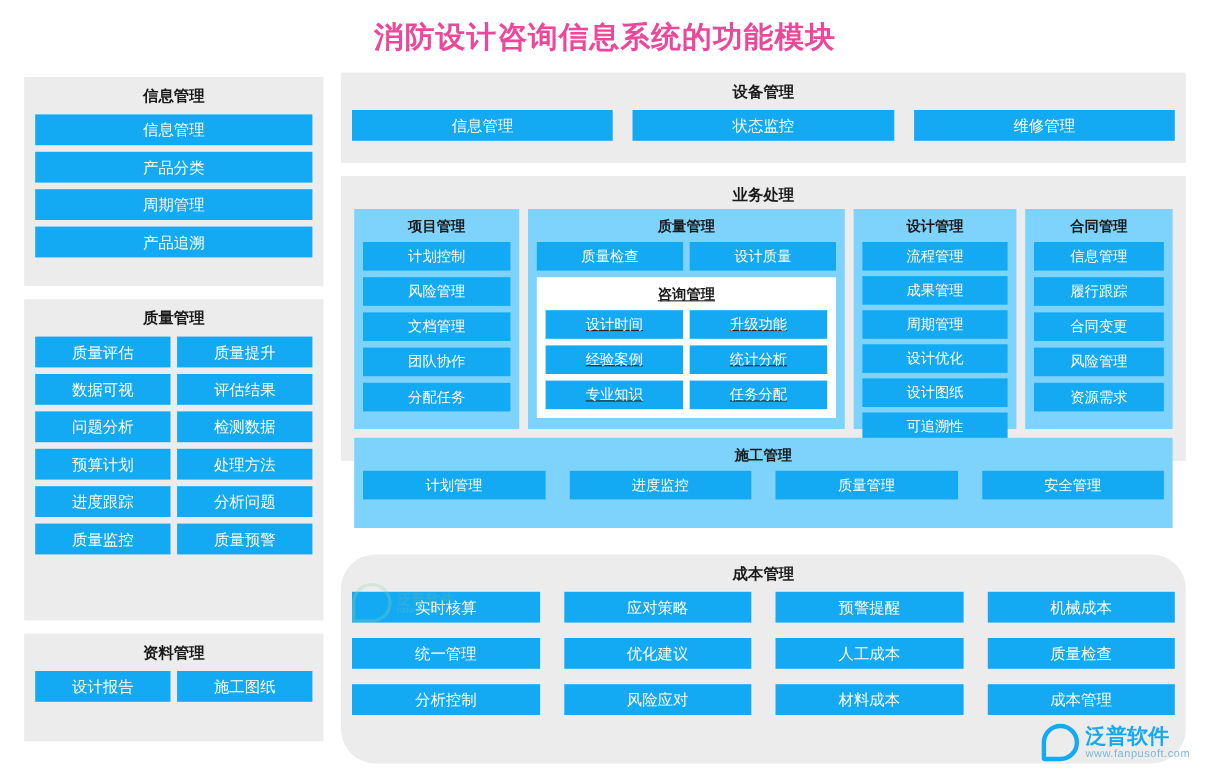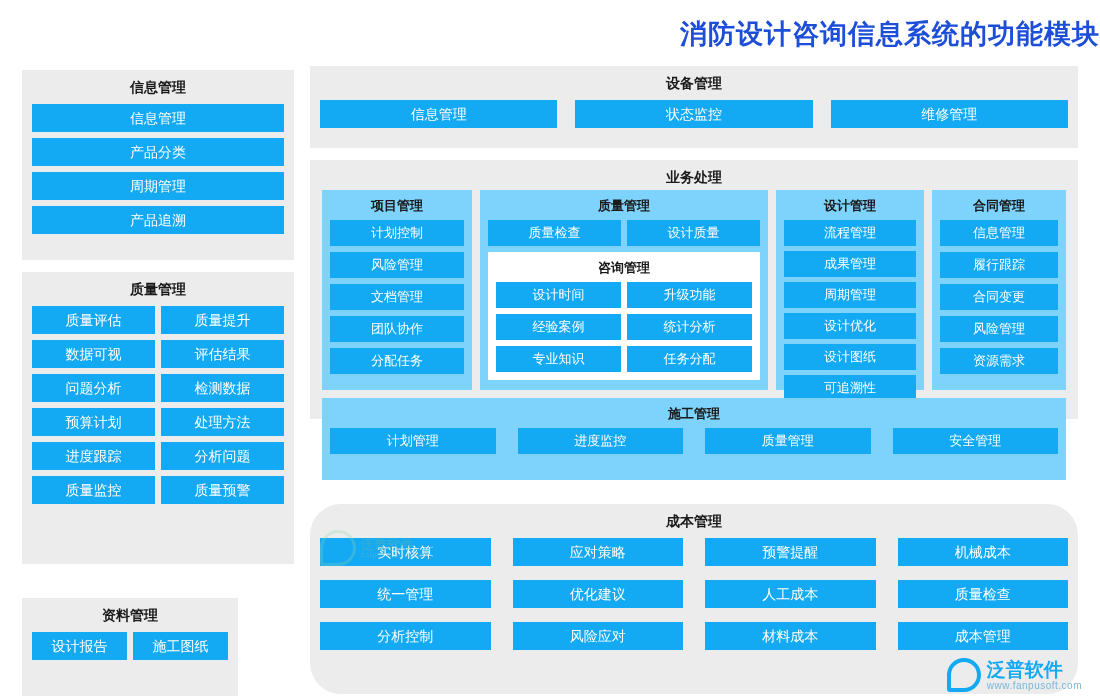--- a/index.html
+++ b/index.html
@@ -9,24 +9,24 @@
   body {
     width: 1100px;
     height: 700px;
     background: #ffffff;
     font-family: "Liberation Sans", sans-serif;
     color: #222;
     overflow: hidden;
     position: relative;
   }
   .page-title {
-    text-align: right;
+    text-align: center;
     font-size: 27px;
     font-weight: bold;
-    color: #1d4ed8;
+    color: #ec4899;
     letter-spacing: 1px;
     padding-top: 16px;
     padding-bottom: 12px;
   }
   .canvas {
     position: relative;
     width: 1100px;
     height: 630px;
   }
   .panel {
@@ -79,21 +79,21 @@
     gap: 6px;
   }
   .g1 { grid-template-columns: 1fr; }
   .g2 { grid-template-columns: 1fr 1fr; }
   .g3 { grid-template-columns: 1fr 1fr 1fr; }
   .g4 { grid-template-columns: 1fr 1fr 1fr 1fr; }
 
   
   #p-info      { left: 22px;  top: 6px;   width: 272px; height: 190px; }
   #p-quality-l { left: 22px;  top: 208px; width: 272px; height: 292px; }
-  #p-data      { left: 22px;  top: 534px; width: 216px; height: 98px; }
+  #p-data      { left: 22px;  top: 512px; width: 272px; height: 98px; }
 
   
   #p-equip     { left: 310px; top: 2px;   width: 768px; height: 82px; }
   #p-biz       { left: 310px; top: 96px;  width: 768px; height: 259px; }
   #p-cost      { left: 310px; top: 440px; width: 768px; height: 190px; border-radius: 31px; }
 
   
   #sp-project  { position:absolute; left: 12px;  top: 30px;  width: 150px; height: 200px; }
   #sp-quality  { position:absolute; left: 170px; top: 30px;  width: 288px; height: 200px; }
   #sp-consult  { position:absolute; left: 8px;   top: 62px;  width: 272px; height: 130px; }
@@ -219,21 +219,21 @@
         <div class="btn">分配任务</div>
       </div>
     </div>
 
     <div class="subpanel" id="sp-quality">
       <div class="subpanel-title">质量管理</div>
       <div class="grid g2">
         <div class="btn">质量检查</div>
         <div class="btn">设计质量</div>
       </div>
-      <div class="subpanel" id="sp-consult" style="background:#ffffff; margin-top:6px; position:relative; left:auto; top:auto; width:auto; height:auto;">
+      <div class="subpanel" id="sp-consult" style="background:#ffffff; margin-top:6px; position:relative; left:auto; top:auto; width:auto; height:auto;text-decoration:underline;">
         <div class="subpanel-title">咨询管理</div>
         <div class="grid g2">
           <div class="btn">设计时间</div>
           <div class="btn">升级功能</div>
           <div class="btn">经验案例</div>
           <div class="btn">统计分析</div>
           <div class="btn">专业知识</div>
           <div class="btn">任务分配</div>
         </div>
       </div>

